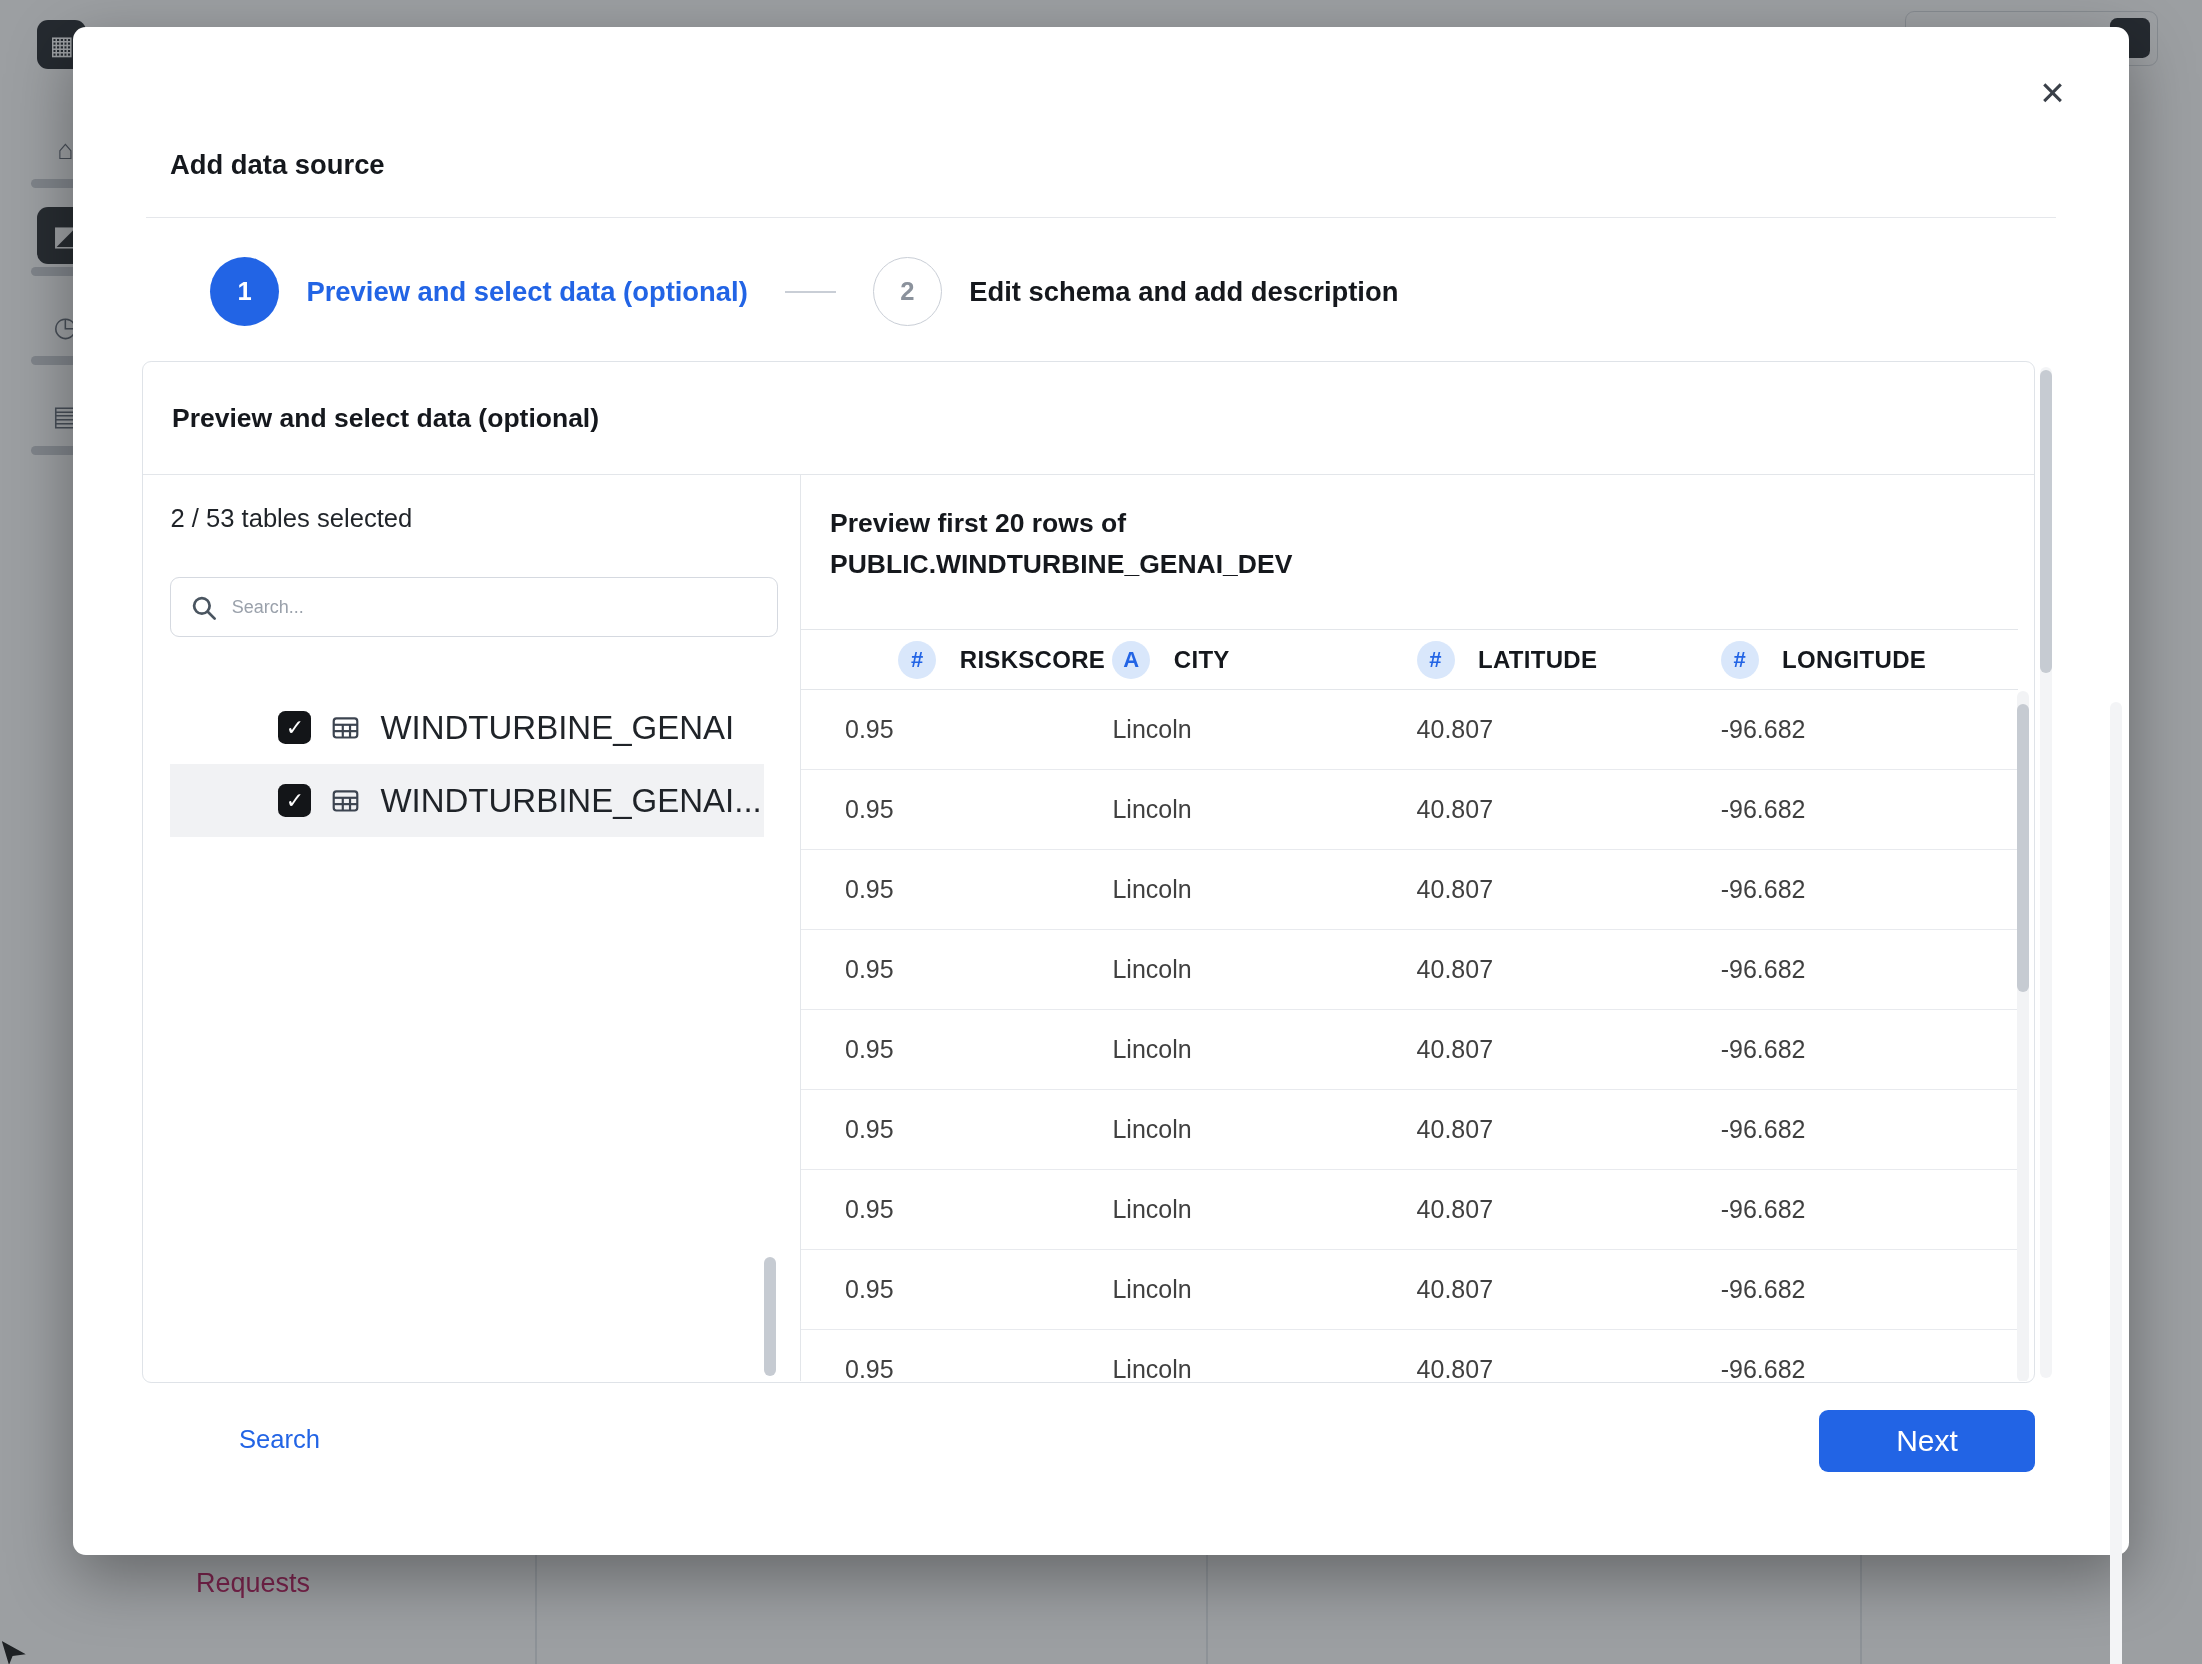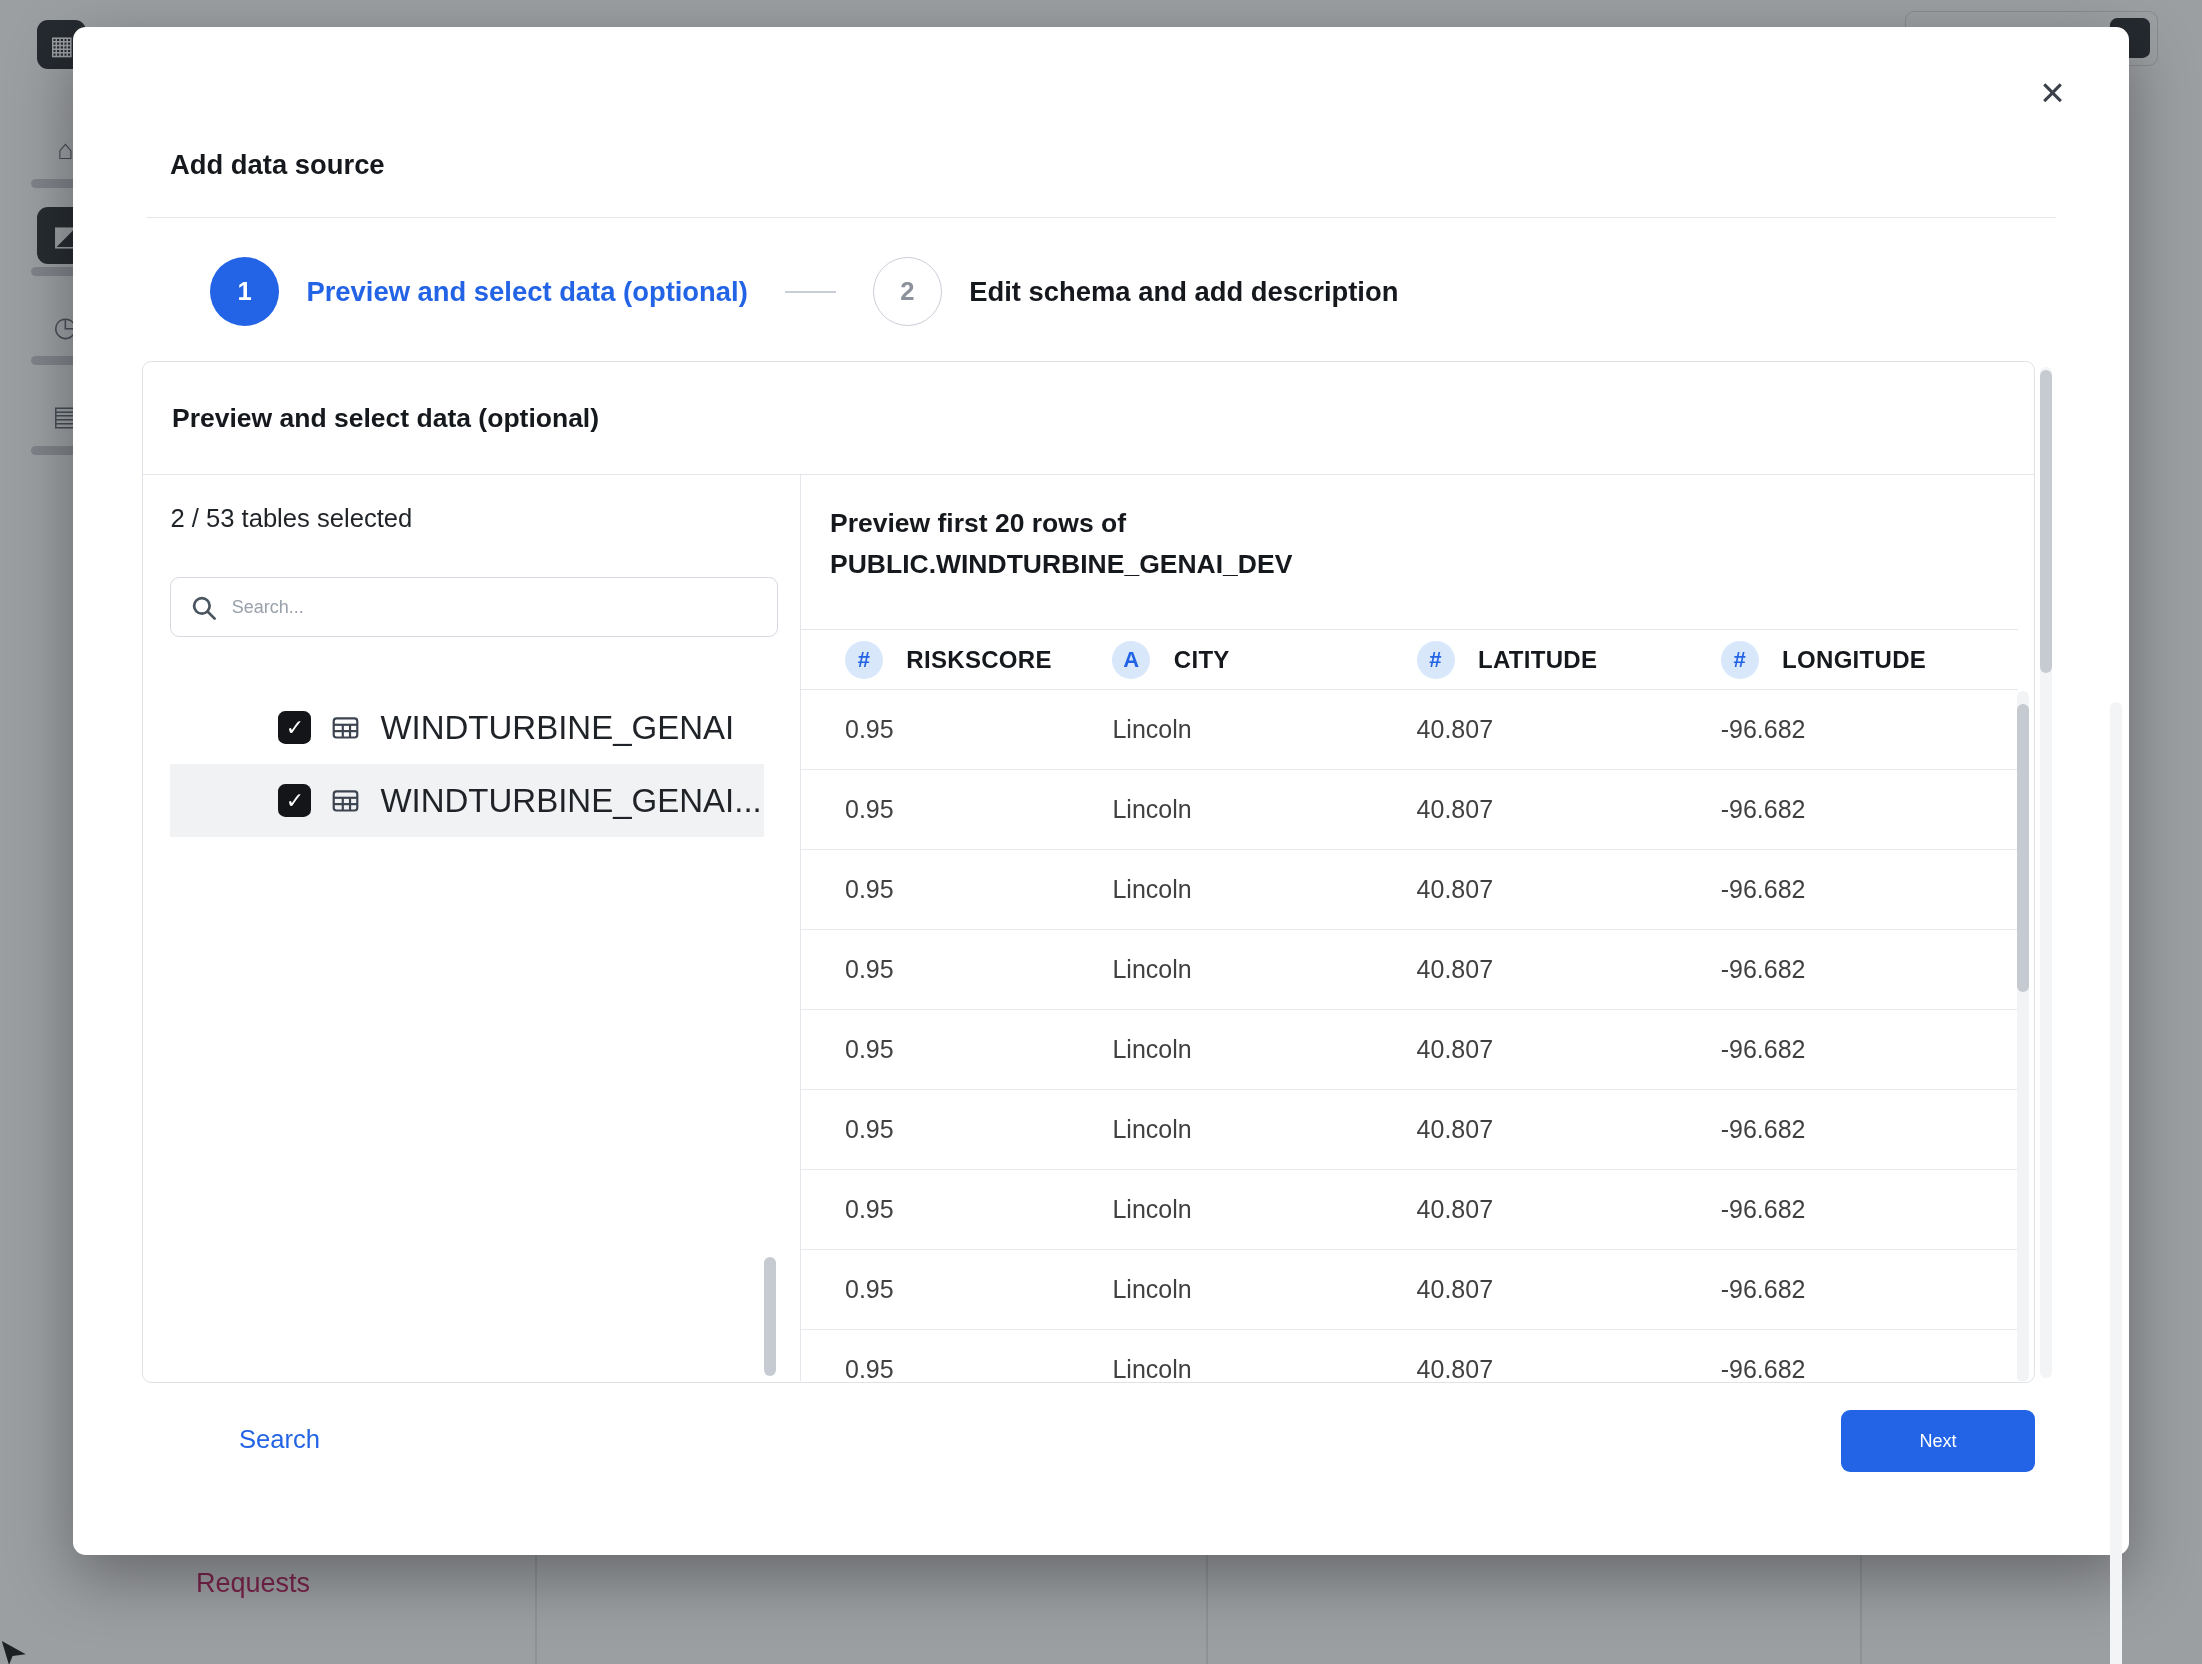--- a/index.html
+++ b/index.html
@@ -81,21 +81,21 @@
 
   
   .right-col { flex:1; position:relative; overflow:hidden; }
   .preview-title { position:absolute; left:29px; top:27.4px; font-size:26.5px; font-weight:700;
     color:#15181d; line-height:41px; }
   .preview-table-wrap { position:absolute; left:0; right:0; top:154px; bottom:0; overflow:hidden; }
   table.preview-table { border-collapse:collapse; width:calc(100% - 16.4px); table-layout:fixed; }
   .preview-table th { height:60px; text-align:left; vertical-align:middle;
     border-top:0.9px solid #e3e6ea; border-bottom:0.9px solid #e3e6ea;
     font-size:24px; font-weight:700; color:#15181d; letter-spacing:0.3px; padding-left:7.3px; }
-  .preview-table th:first-child { padding-left:44px; }
+  .preview-table th:first-child { padding-left:44px;text-align:right; }
   .preview-table td { height:80px; vertical-align:middle; font-size:25px; color:#404040;
     border-bottom:0.9px solid #e8eaee; padding-left:7.3px; }
   .preview-table td:first-child { padding-left:44px; }
   .col-chip { display:inline-flex; width:38px; height:38px; border-radius:50%; background:#d9e7fb;
     color:#2264e5; font-size:22px; font-weight:700; align-items:center; justify-content:center;
     margin-right:16.4px; vertical-align:middle; }
   .th-label { vertical-align:middle; }
   .table-scroll-track { position:absolute; right:4.6px; top:216px; height:691px; width:12px;
     background:#f2f3f5; border-radius:6.4px; }
   .table-scroll-thumb { position:absolute; right:0; top:12.8px; width:12px; height:288px;
@@ -103,22 +103,22 @@
 
   
   .panel-scroll-track { position:absolute; left:1967px; top:340px; width:12px; height:1011px;
     background:#f3f4f6; border-radius:6.4px; }
   .panel-scroll-thumb { position:absolute; left:0; top:2.7px; width:12px; height:303px;
     background:#c6cbd2; border-radius:6.4px; }
 
   
   .cancel-link { position:absolute; left:166px; top:1398px; font-size:25.6px; font-weight:500;
     color:#2264e5; cursor:pointer; text-decoration:none; }
-  .next-btn { position:absolute; right:94px; top:1383px; width:194px; height:62px;
-    background:#2264e5; color:#ffffff; border:none; border-radius:9.1px; font-size:18px;
+  .next-btn { position:absolute; right:94px; top:1383px; width:216px; height:62px;
+    background:#2264e5; color:#ffffff; border:none; border-radius:9.1px; font-size:30px;
     font-weight:500; cursor:pointer; font-family:"Liberation Sans","DejaVu Sans",sans-serif; }
 </style>
 </head>
 <body>
 
 <div class="app">
   <div class="app-logo">▦</div>
   <div class="side-item" style="top:121px;">⌂</div>
   <div class="side-label" style="top:179px;"></div>
   <div class="side-item selected" style="top:207px;">◩</div>

